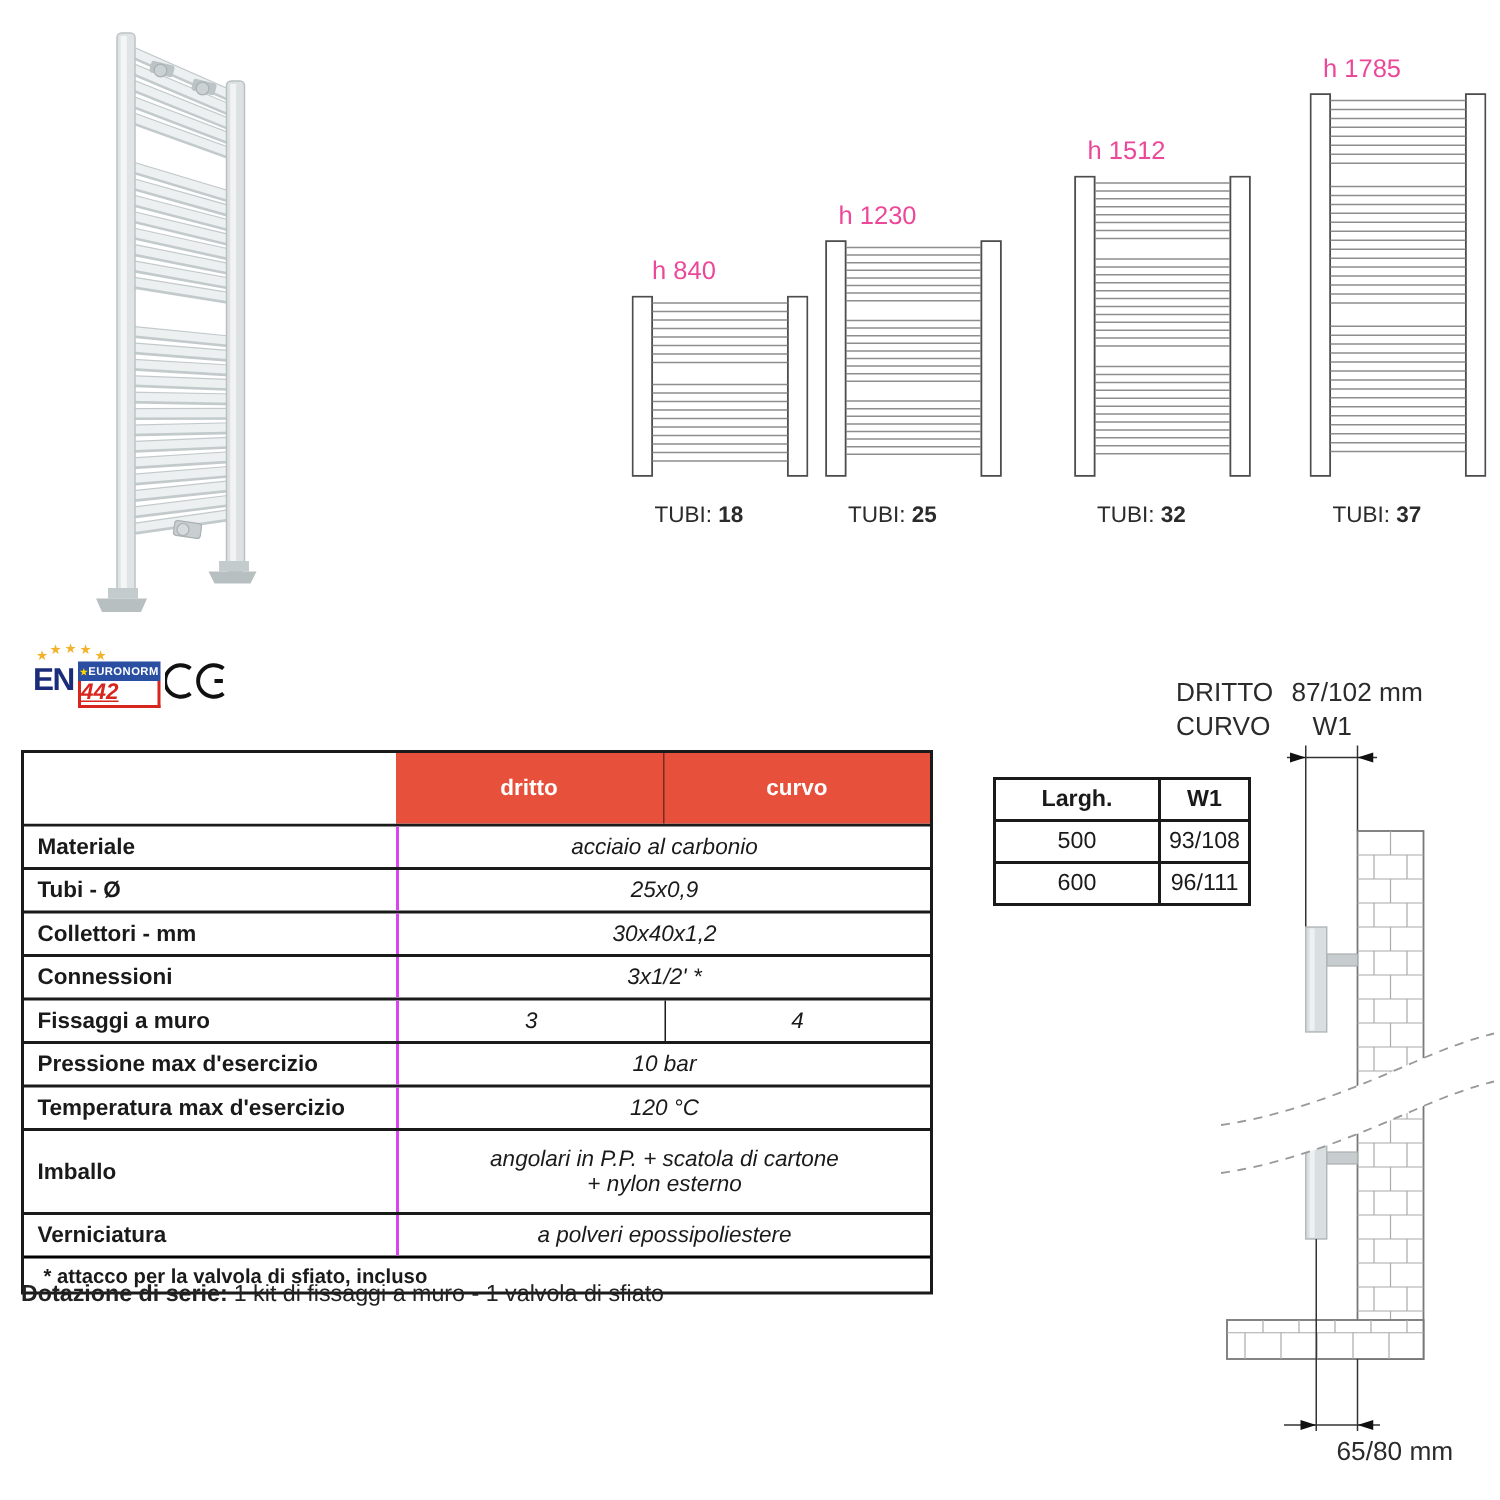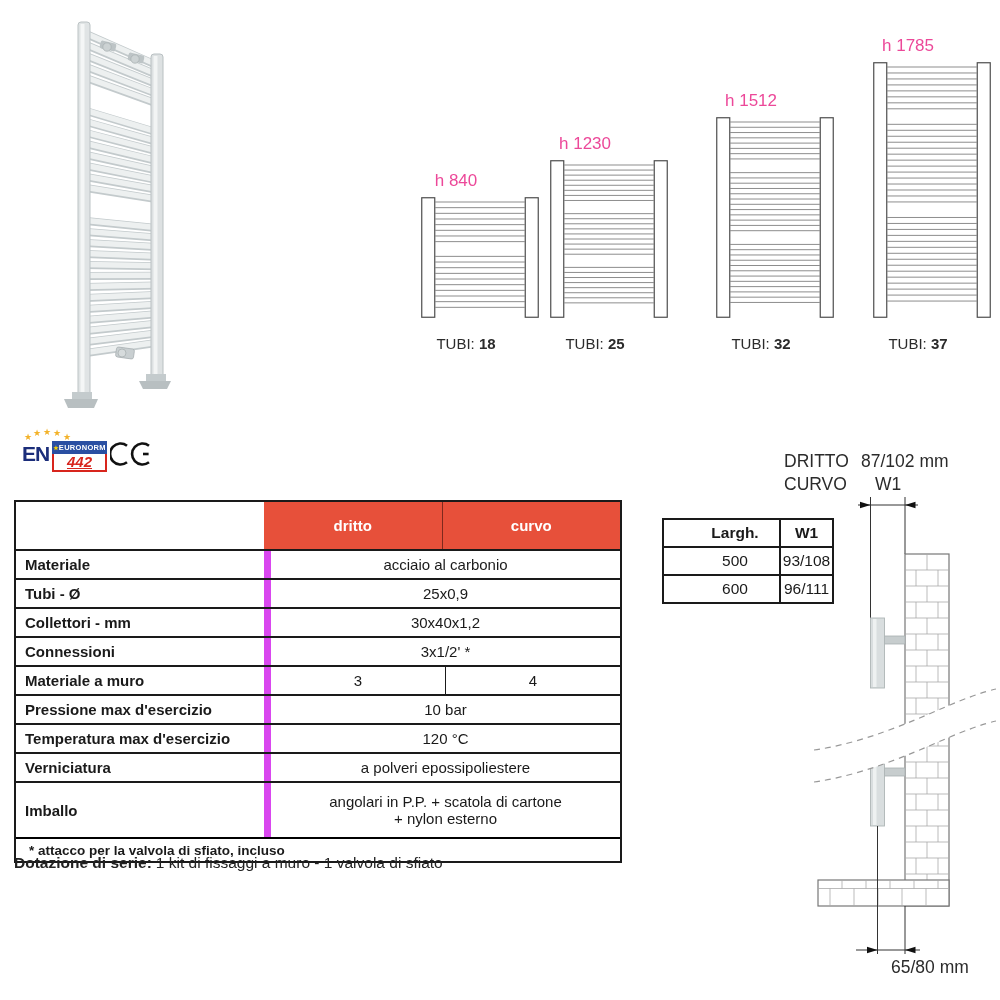--- a/index.html
+++ b/index.html
@@ -15,45 +15,45 @@
   .rad-svg{display:block;}
   .tubi{margin-top:17px; font-size:15px; color:#2b2b2b; text-align:center; width:118px; transform:translateX(-14px);}
   .tubi b{font-weight:bold;}
   
   #cert{position:absolute; left:22px; top:428px; width:150px; height:52px;}
   .star{position:absolute; font-size:9px; color:#f3b229; line-height:9px;}
   #cert-en{position:absolute; left:0; top:14px; font-size:21px; font-weight:800; color:#1b2d7a; letter-spacing:-1px;}
   #cert-box{position:absolute; left:30px; top:13px; width:55px;}
   #cert-box .box-top{height:13px; background:var(--logo-blue); color:#fff; font-size:7.5px; font-weight:bold; text-align:center; line-height:13px; letter-spacing:.3px;}
   #cert-box .box-top .mini-star{color:#ffd700; font-size:6px;}
-  #cert-box .box-bottom{height:18px; background:#fff; border:2px solid var(--logo-red); border-top:none; box-sizing:border-box; color:var(--logo-red); font-weight:bold; font-style:italic; font-size:15px; text-align:center; line-height:15px;text-decoration:underline;}
+  #cert-box .box-bottom{height:18px; background:#fff; border:2px solid var(--logo-red); border-top:none; box-sizing:border-box; color:var(--logo-red); font-weight:bold; font-style:italic; font-size:15px; line-height:15px;text-decoration:underline;}
   #ce-mark{position:absolute; left:88px; top:13px;}
   
   #spec-table{position:absolute; left:14px; top:500px; width:608px; border:2px solid #1a1a1a; box-sizing:border-box; font-size:15px;}
   .spec-header{display:flex; height:47px;}
   .spec-header .blank{width:248px; background:#fff;}
   .spec-header .red{flex:1; background:var(--accent); color:#fff; font-weight:bold; display:flex; align-items:center; justify-content:center;}
   .spec-header .red + .red{border-left:1px solid rgba(40,10,5,.55);}
   .spec-row{display:flex; border-top:2px solid #1a1a1a; height:27px;}
   .spec-row.tall{height:54px;}
   .spec-label{width:248px; font-weight:bold; padding-left:9px; display:flex; align-items:center; box-sizing:border-box;}
-  .spec-values{flex:1; border-left:7px solid #d946ef; display:flex; flex-direction:column; align-items:center; justify-content:center; text-align:center;}
+  .spec-values{flex:1; border-left:2px solid #d946ef; display:flex; flex-direction:column; align-items:center; justify-content:center; text-align:center;font-style:italic;}
   .spec-values.split{flex-direction:row;}
   .spec-values .half{flex:1; height:100%; display:flex; align-items:center; justify-content:center;}
   .spec-values .half + .half{border-left:1px solid #1a1a1a;}
   .spec-foot{border-top:2px solid #000000; height:22px; display:flex; align-items:center; font-weight:bold; font-size:13.5px; padding-left:13px;}
   
   #dotazione{position:absolute; left:14px; top:854px; font-size:15.5px; color:#222;}
   #dotazione b{margin-right:4px;}
   
   #w1-table{position:absolute; left:662px; top:518px; width:172px; border:2px solid #1a1a1a; box-sizing:border-box; font-size:15.5px;}
   .w1-row{display:flex; height:26px;}
   .w1-row + .w1-row{border-top:2px solid #1a1a1a;}
   .w1-cell{display:flex; align-items:center; justify-content:center;}
-  .w1-cell.c1{width:88px;padding-left:27px;}
+  .w1-cell.c1{width:108px;}
   .w1-cell.c2{flex:1; border-left:2px solid #1a1a1a;}
   .w1-row.head .w1-cell{font-weight:bold;}
   
   .mount-text{position:absolute; font-size:17.5px; color:#2b2b2b; white-space:nowrap;}
   #mount-svg{position:absolute; left:808px; top:492px;}
 </style>
 </head>
 <body>
 
 <div id="page">
@@ -323,44 +323,44 @@
         </div>
         <div class="spec-row">
           <div class="spec-label">Collettori - mm</div>
           <div class="spec-values">30x40x1,2</div>
         </div>
         <div class="spec-row">
           <div class="spec-label">Connessioni</div>
           <div class="spec-values">3x1/2' *</div>
         </div>
         <div class="spec-row">
-          <div class="spec-label">Materiale a muro</div>
+          <div class="spec-label">Fissaggi a muro</div>
           <div class="spec-values split">
             <div class="half">3</div>
             <div class="half">4</div>
           </div>
         </div>
         <div class="spec-row">
           <div class="spec-label">Pressione max d'esercizio</div>
           <div class="spec-values">10 bar</div>
         </div>
         <div class="spec-row">
           <div class="spec-label">Temperatura max d'esercizio</div>
           <div class="spec-values">120 °C</div>
-        </div>
-        <div class="spec-row">
-          <div class="spec-label">Verniciatura</div>
-          <div class="spec-values">a polveri epossipoliestere</div>
         </div>
         <div class="spec-row tall">
           <div class="spec-label">Imballo</div>
           <div class="spec-values">
             <div>angolari in P.P. + scatola di cartone</div>
             <div>+ nylon esterno</div>
           </div>
+        </div>
+        <div class="spec-row">
+          <div class="spec-label">Verniciatura</div>
+          <div class="spec-values">a polveri epossipoliestere</div>
         </div>
       </div>
     <div class="spec-foot">* attacco per la valvola di sfiato, incluso</div>
   </div>
 
   <div id="dotazione">
     <b>Dotazione di serie:</b><span>1 kit di fissaggi a muro - 1 valvola di sfiato</span>
   </div>
 
   <div id="w1-table">

